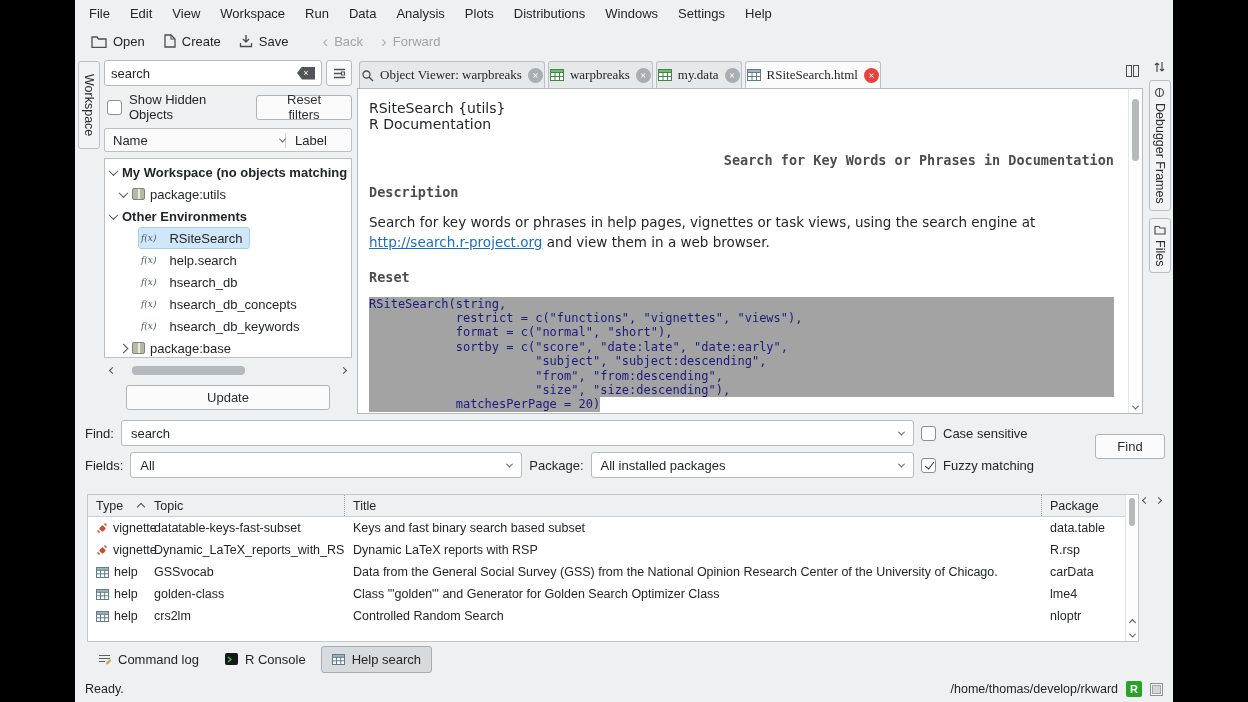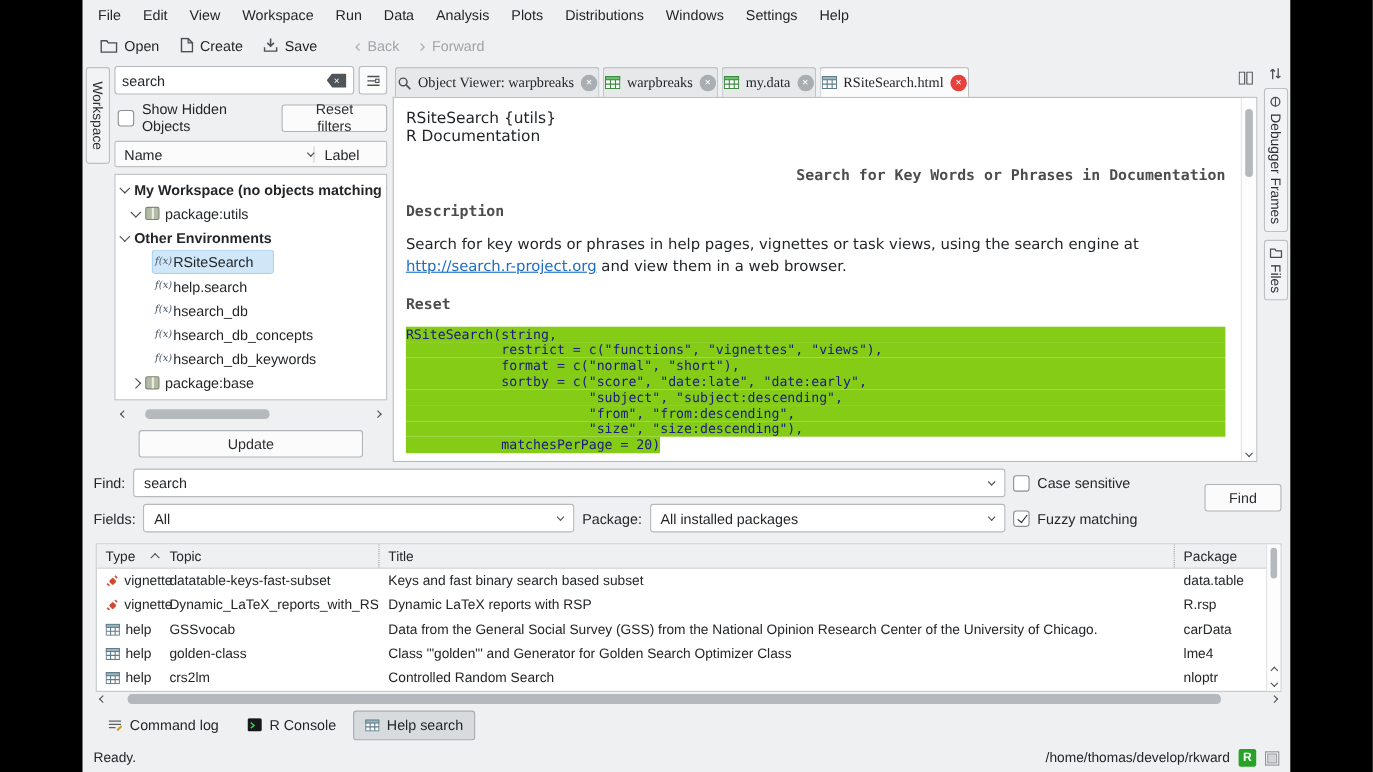--- a/index.html
+++ b/index.html
@@ -33,21 +33,21 @@
 .icon-btn{width:26px;height:26px;border:1px solid #b6babd;border-radius:3px;background:#fbfbfc;display:flex;align-items:center;justify-content:center;flex:0 0 auto;}
 .filters-row{display:flex;align-items:center;gap:7px;padding-left:3px;}
 .btn{height:25px;padding:0 14px;background:#fbfbfc;border:1px solid #b0b4b8;border-radius:3px;font-size:13px;color:#2b2e30;display:inline-flex;align-items:center;justify-content:center;font-family:"Liberation Sans",sans-serif;}
 .mlauto{margin-left:auto;}
 .colheader{height:24px;border:1px solid #bcc0c4;border-radius:2px;background:#fbfbfc;display:flex;align-items:center;padding:0 8px;flex:0 0 auto;}
 .namecell{flex:1;display:flex;align-items:center;}
 .labelcell{width:58px;border-left:1px solid #cdd0d3;padding-left:9px;}
 .tree{flex:1;min-height:0;background:#fff;border:1px solid #bcc0c4;overflow:hidden;padding-top:2px;}
 .trow{height:22px;display:flex;align-items:center;gap:5px;white-space:nowrap;overflow:hidden;}
 .trow.bold{font-weight:bold;}
-.rowin{display:flex;align-items:center;gap:1px;height:20px;padding:0 18px 0 2px;border-radius:2px;overflow:hidden;}
+.rowin{display:flex;align-items:center;gap:13px;height:20px;padding:0 7px 0 2px;border-radius:2px;overflow:hidden;}
 .trow.selected .rowin{background:#cfe7f8;outline:1px solid #a3d1f0;}
 .tlbl{overflow:hidden;}
 .fx{font:italic 9px "DejaVu Serif",serif;color:#4c5866;flex:0 0 auto;}
 .pkg{width:13px;height:12px;background:#b3bba6;border:1px solid #7d8573;border-radius:2px;position:relative;flex:0 0 auto;}
 .pkg::after{content:"";position:absolute;left:5px;top:0;bottom:0;width:2px;background:#e9ecdf;}
 .chev{display:inline-block;width:7px;height:7px;border-right:1.5px solid #494e53;border-bottom:1.5px solid #494e53;flex:0 0 auto;}
 .chev.down{transform:rotate(45deg) translate(-1px,-1px);}
 .chev.right{transform:rotate(-45deg);}
 .chev.left{transform:rotate(135deg);}
 .chev.up{transform:rotate(-135deg);}
@@ -68,41 +68,41 @@
 .tclose.red{background:#e8403a;}
 .split-btn{position:absolute;right:4px;top:7px;}
 .docwrap{flex:1;min-height:0;display:flex;background:#fff;border:1px solid #b6babd;}
 .doc{flex:1;min-width:0;padding:11px 14px 0 11px;font-family:"DejaVu Sans",sans-serif;font-size:13.5px;overflow:hidden;}
 .doc-header{display:flex;justify-content:space-between;font-size:14px;flex-direction:column;}
 .doc-title{text-align:right;font-family:"DejaVu Sans Mono",monospace;font-weight:bold;font-size:13.5px;color:#4d4d4d;margin:20px 0 16px;}
 .doc-sec{font-family:"DejaVu Sans Mono",monospace;font-weight:bold;font-size:13.5px;color:#4d4d4d;margin:16px 0 12px;}
 .doc-para{line-height:1.5;}
 .doclink{color:#1c6ec4;text-decoration:underline;cursor:pointer;}
 .code{font-family:"DejaVu Sans Mono",monospace;font-size:12px;line-height:14.4px;color:#1b1b7e;margin-top:10px;display:flex;flex-direction:column;}
-.code-line{white-space:pre;background:#84cc16;}
+.code-line{white-space:pre;background:#a3a3a3;}
 .code-line:last-child{width:fit-content;min-width:0;}
 .vscroll{width:14px;flex:0 0 auto;border-left:1px solid #e3e5e7;position:relative;background:#fdfdfd;}
 .vscroll .thumb{left:3px;right:3px;}
 .varrow{position:absolute;left:0;right:0;display:flex;justify-content:center;}
 
 
 .findpanel{flex:0 0 auto;padding:6px 100px 4px 10px;display:flex;flex-direction:column;gap:6px;position:relative;}
 .frow{display:flex;align-items:center;gap:7px;height:26px;}
 .flabel{flex:0 0 auto;}
 .combo{height:26px;background:#fff;border:1px solid #b6babd;border-radius:3px;display:flex;align-items:center;padding:0 9px;gap:6px;min-width:0;}
 .combo .chev{margin-left:auto;}
 .combo.grow{flex:1;}
 .combo.w-fields{width:392px;flex:0 0 auto;}
 .cbgroup{display:flex;align-items:center;gap:7px;flex:0 0 auto;width:152px;}
 .cb{width:15px;height:15px;background:#fff;border:1px solid #8a8f93;border-radius:3px;position:relative;flex:0 0 auto;}
 .cb.checked::after{content:"";position:absolute;left:4.5px;top:1.5px;width:4px;height:8px;border-right:1.8px solid #24272a;border-bottom:1.8px solid #24272a;transform:rotate(38deg);}
 .findbtn{position:absolute;right:8px;top:20px;width:70px;}
 
 
-.results{flex:0 0 auto;height:148px;margin:6px 8px 0 12px;display:flex;flex-direction:column;}
+.results{flex:0 0 auto;height:148px;margin:12px 8px 0 12px;display:flex;flex-direction:row;}
 .rmain{flex:1;min-height:0;display:flex;border:1px solid #c2c6c9;background:#fff;}
 .rtable{flex:1;min-width:0;display:flex;flex-direction:column;}
 .rheader{height:22px;display:flex;align-items:center;background:#eff0f1;border-bottom:1px solid #cfd2d5;font-size:12.5px;flex:0 0 auto;}
 .c-type{width:66px;padding-left:8px;display:flex;align-items:center;gap:5px;flex:0 0 auto;}
 .c-topic{width:190px;flex:0 0 auto;overflow:hidden;white-space:nowrap;}
 .c-title{flex:1;min-width:0;overflow:hidden;white-space:nowrap;}
 .c-package{width:84px;flex:0 0 auto;overflow:hidden;white-space:nowrap;}
 .rheader .c-title,.rheader .c-package{border-left:1px dotted #9aa0a4;padding-left:8px;height:100%;display:flex;align-items:center;}
 .rrow{height:22px;display:flex;align-items:center;font-size:12.5px;flex:0 0 auto;}
 .rrow .c-title,.rrow .c-package{padding-left:9px;}

